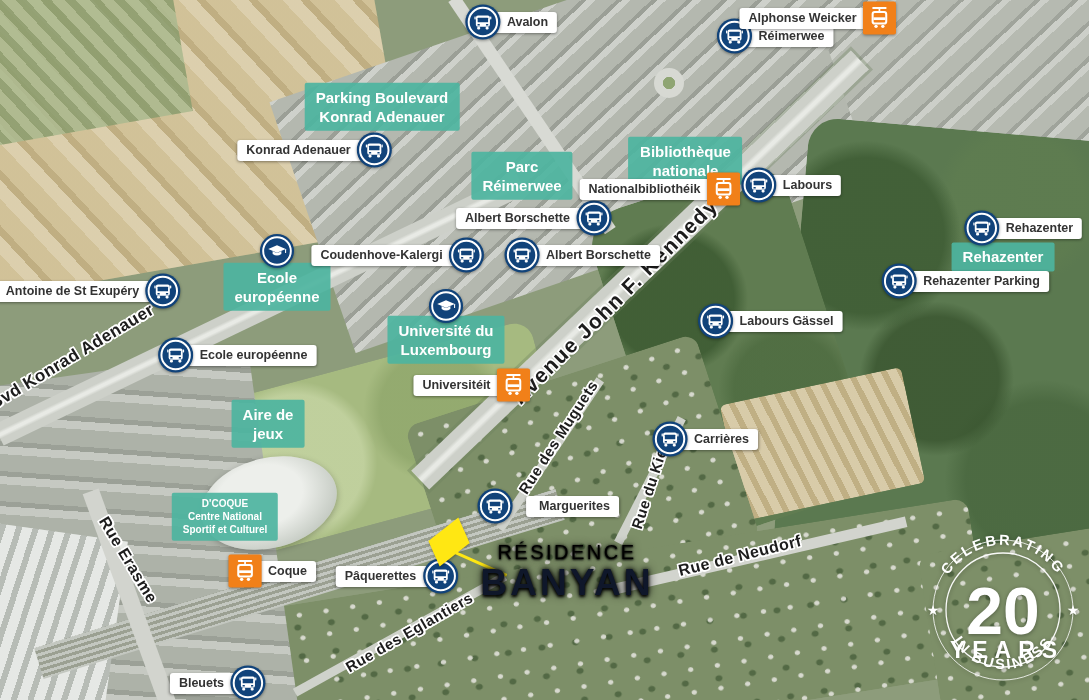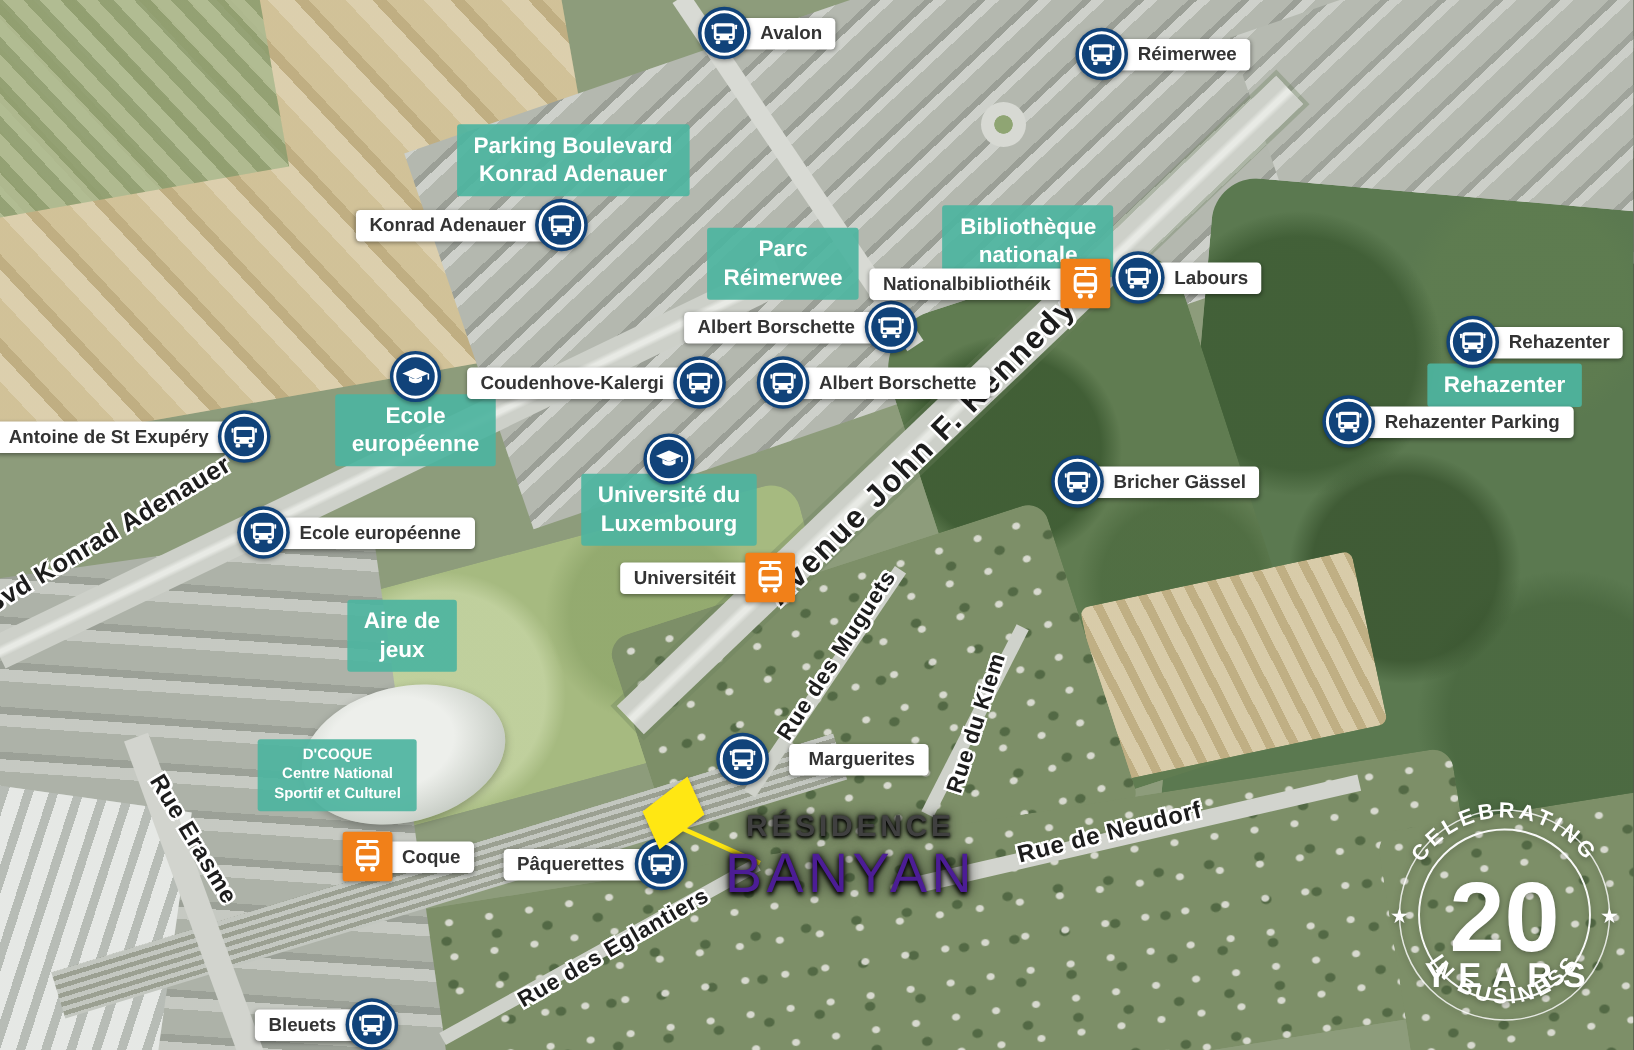--- a/index.html
+++ b/index.html
@@ -87,23 +87,23 @@
           background:rgba(77,180,160,.92); color:#fff; font-weight:bold; font-size:15px;
           line-height:1.28; padding:5px 11px; border-radius:2px; white-space:nowrap; }
   .area.small { font-size:10px; }
 
   .street { position:absolute; z-index:4; color:#1c1c1c; font-weight:bold; white-space:nowrap;
             letter-spacing:.5px;
             text-shadow:-1.5px -1.5px 0 #fff, 1.5px -1.5px 0 #fff, -1.5px 1.5px 0 #fff, 1.5px 1.5px 0 #fff,
                         -1.5px 0 0 #fff, 1.5px 0 0 #fff, 0 -1.5px 0 #fff, 0 1.5px 0 #fff; }
 
   .project { position:absolute; transform:translate(-50%,-50%); text-align:center; z-index:7; }
-  .proj1 { font-size:20px; font-weight:bold; letter-spacing:2.5px; color:#404040;
+  .proj1 { font-size:20px; font-weight:normal; letter-spacing:2.5px; color:#000000;
            text-shadow:0 0 8px rgba(0,0,0,.85), 0 1px 2px rgba(0,0,0,.9), 0 0 3px rgba(0,0,0,.8); }
-  .proj2 { font-size:37px; font-weight:normal; letter-spacing:3px; color:#4c1d95; margin-top:-2px;
+  .proj2 { font-size:37px; font-weight:bold; letter-spacing:3px; color:#0f172a; margin-top:-2px;
            text-shadow:0 0 10px rgba(0,0,0,.9), 0 2px 3px rgba(0,0,0,.9), 0 0 4px rgba(0,0,0,.8); }
   .site-marker { position:absolute; left:449px; top:542px; width:38px; height:27px; z-index:6;
            transform:translate(-50%,-50%) rotate(-38deg) skewX(-14deg); background:#ffe713;
            box-shadow:0 1px 3px rgba(0,0,0,.35); }
   .site-line { position:absolute; left:481px; top:564px; width:56px; height:3px; background:#ffe713;
            transform:translate(-50%,-50%) rotate(24deg); z-index:6; }
 
   .badge20 { position:absolute; left:918px; top:525px; width:170px; height:170px; z-index:7;
              filter:drop-shadow(0 1px 2px rgba(0,0,0,.35)); }
   .ring  { fill:none; stroke:rgba(255,255,255,.95); stroke-width:1.3; }
@@ -284,47 +284,59 @@
   <div class="stop il" style="left:965px; top:281px;">
     <svg class="i-bus" viewBox="0 0 40 40">
         <use href="#sym-bus"></use>
       </svg>
     <span class="lbl">Rehazenter Parking</span>
   </div>
   <div class="stop il" style="left:770px; top:321px;">
     <svg class="i-bus" viewBox="0 0 40 40">
         <use href="#sym-bus"></use>
       </svg>
-    <span class="lbl">Bricher Gässel</span>
+    <span class="lbl">Labours Gässel</span>
   </div>
   <div class="stop il" style="left:237px; top:355px;">
     <svg class="i-bus" viewBox="0 0 40 40">
         <use href="#sym-bus"></use>
       </svg>
     <span class="lbl">Ecole européenne</span>
+  </div>
+  <div class="stop il" style="left:705px; top:439px;">
+    <svg class="i-bus" viewBox="0 0 40 40">
+        <use href="#sym-bus"></use>
+      </svg>
+    <span class="lbl">Carrières</span>
   </div>
   <div class="stop il" style="left:548px; top:506px;gap:20px;">
     <svg class="i-bus" viewBox="0 0 40 40">
         <use href="#sym-bus"></use>
       </svg>
     <span class="lbl">Marguerites</span>
   </div>
   <div class="stop ir" style="left:397px; top:576px;">
     <span class="lbl">Pâquerettes</span>
     <svg class="i-bus" viewBox="0 0 40 40">
         <use href="#sym-bus"></use>
       </svg>
   </div>
   <div class="stop ir" style="left:218px; top:683px;">
     <span class="lbl">Bleuets</span>
     <svg class="i-bus" viewBox="0 0 40 40">
         <use href="#sym-bus"></use>
       </svg>
   </div>
 
+  <div class="tstop ir" style="left:818px; top:18px;">
+    <span class="lbl">Alphonse Weicker</span>
+    <svg class="i-tram" viewBox="0 0 40 40">
+        <use href="#sym-tram"></use>
+      </svg>
+  </div>
   <div class="tstop ir" style="left:660px; top:189px;">
     <span class="lbl">Nationalbibliothéik</span>
     <svg class="i-tram" viewBox="0 0 40 40">
         <use href="#sym-tram"></use>
       </svg>
   </div>
   <div class="tstop ir" style="left:462px; top:385px;padding-left:20px;">
     <span class="lbl">Universitéit</span>
     <svg class="i-tram" viewBox="0 0 40 40">
         <use href="#sym-tram"></use>

